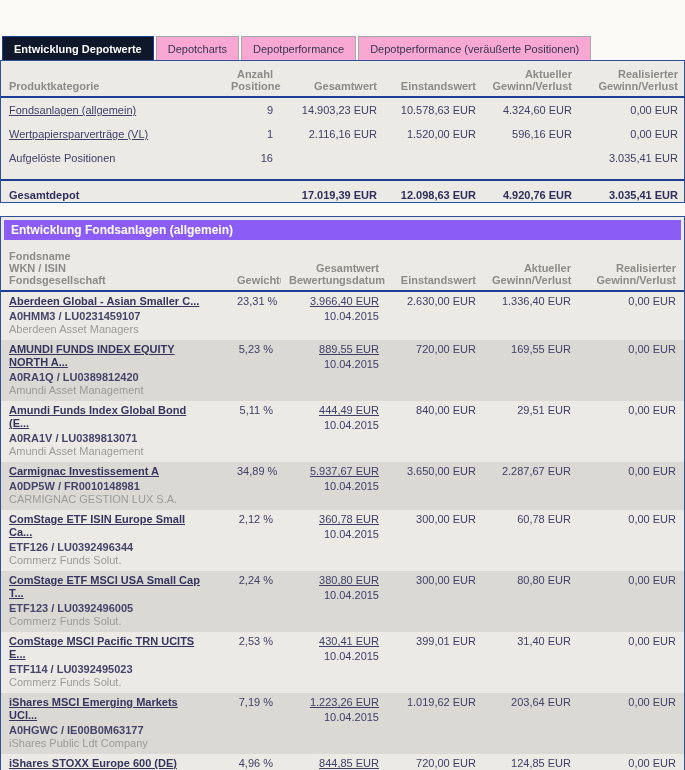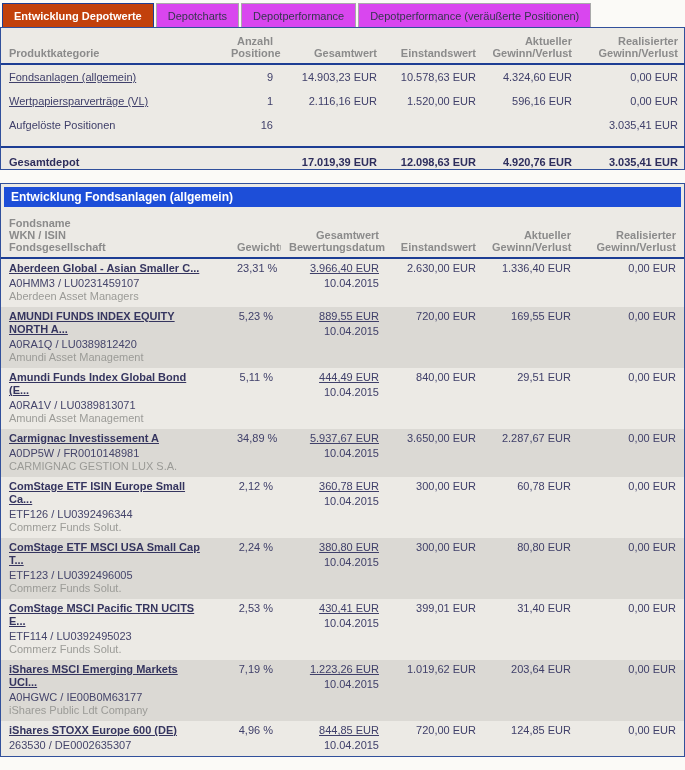--- a/index.html
+++ b/index.html
@@ -1,48 +1,48 @@
 <!DOCTYPE html>
 <html><head>
 <meta charset="utf-8">
 <style>
   html,body{margin:0;padding:0;background:#fbfaf7;}
   .page{width:685px;font-family:"Liberation Sans",sans-serif;font-size:11px;color:#40406a;box-sizing:border-box;}
 
   
   .tabbar{display:flex;align-items:flex-end;padding:3px 0 0 2px;gap:2px;background:#fbfaf7;}
-  .tab{padding:6px 11px 5px;cursor:pointer;white-space:nowrap;background:#d946ef;
+  .tab{padding:6px 11px 5px;cursor:pointer;white-space:nowrap;background:#f9a8d4;
        border:1px solid #a9a9a9;border-bottom:none;color:#35354f;}
-  .tab.active{background:#c2410c;color:#ffffff;font-weight:bold;border:1px solid #1d3e94;border-bottom:none;}
+  .tab.active{background:#0f172a;color:#ffffff;font-weight:bold;border:1px solid #1d3e94;border-bottom:none;margin-top:33px;}
 
   
   .panel{border:1px solid #31509b;background:#eceae5;}
   .panel-1{margin-bottom:13px;}
-  .panel-title{background:#1d4ed8;color:#ffffff;font-weight:bold;font-size:12px;
+  .panel-title{background:#8b5cf6;color:#ffffff;font-weight:bold;font-size:12px;
                margin:3px;padding:3px 7px;}
 
   
   table{width:100%;border-collapse:collapse;table-layout:fixed;}
   th,td{padding:4px 8px;vertical-align:top;overflow:hidden;}
   th{font-weight:bold;color:#8b8b8b;text-align:left;vertical-align:bottom;
      border-bottom:2px solid #1d3e94;padding-top:7px;}
   .num{text-align:right;}
   td.num{white-space:nowrap;}
 
   
   .t1 .col-cat{width:222px;} .t1 .col-count{width:58px;} .t1 .col-total{width:104px;}
   .t1 .col-cost{width:99px;} .t1 .col-gain{width:96px;} .t1 .col-real{width:106px;}
   
   .t2 .col-name{width:228px;} .t2 .col-weight{width:52px;} .t2 .col-value{width:106px;}
   .t2 .col-cost{width:97px;} .t2 .col-gain{width:95px;} .t2 .col-real{width:105px;}
 
   a.cat-link,a.fund-link,a.value-link{color:#40406a;cursor:pointer;}
   a.fund-link{font-weight:bold;color:#35355f;}
   a.fund-link span{display:block;line-height:13px;}
-  .fund-ids{line-height:14px;color:#45456b;margin-top:1px;}
+  .fund-ids{line-height:14px;color:#45456b;margin-top:1px;font-weight:bold;}
   .fund-company{line-height:13px;color:#9b9b97;}
   .value-date{line-height:14px;margin-top:1px;}
   td{line-height:13px;}
   .t1 td{padding-top:6px;padding-bottom:5px;}
 
   tr.spacer td{height:9px;padding:0;border:none;}
   tr.total td{border-top:2px solid #1d3e94;font-weight:bold;color:#2e2e5c;
               padding-top:8px;padding-bottom:0;white-space:nowrap;}
 
   .t2 tbody tr:nth-child(even){background:#dbd9d4;}

